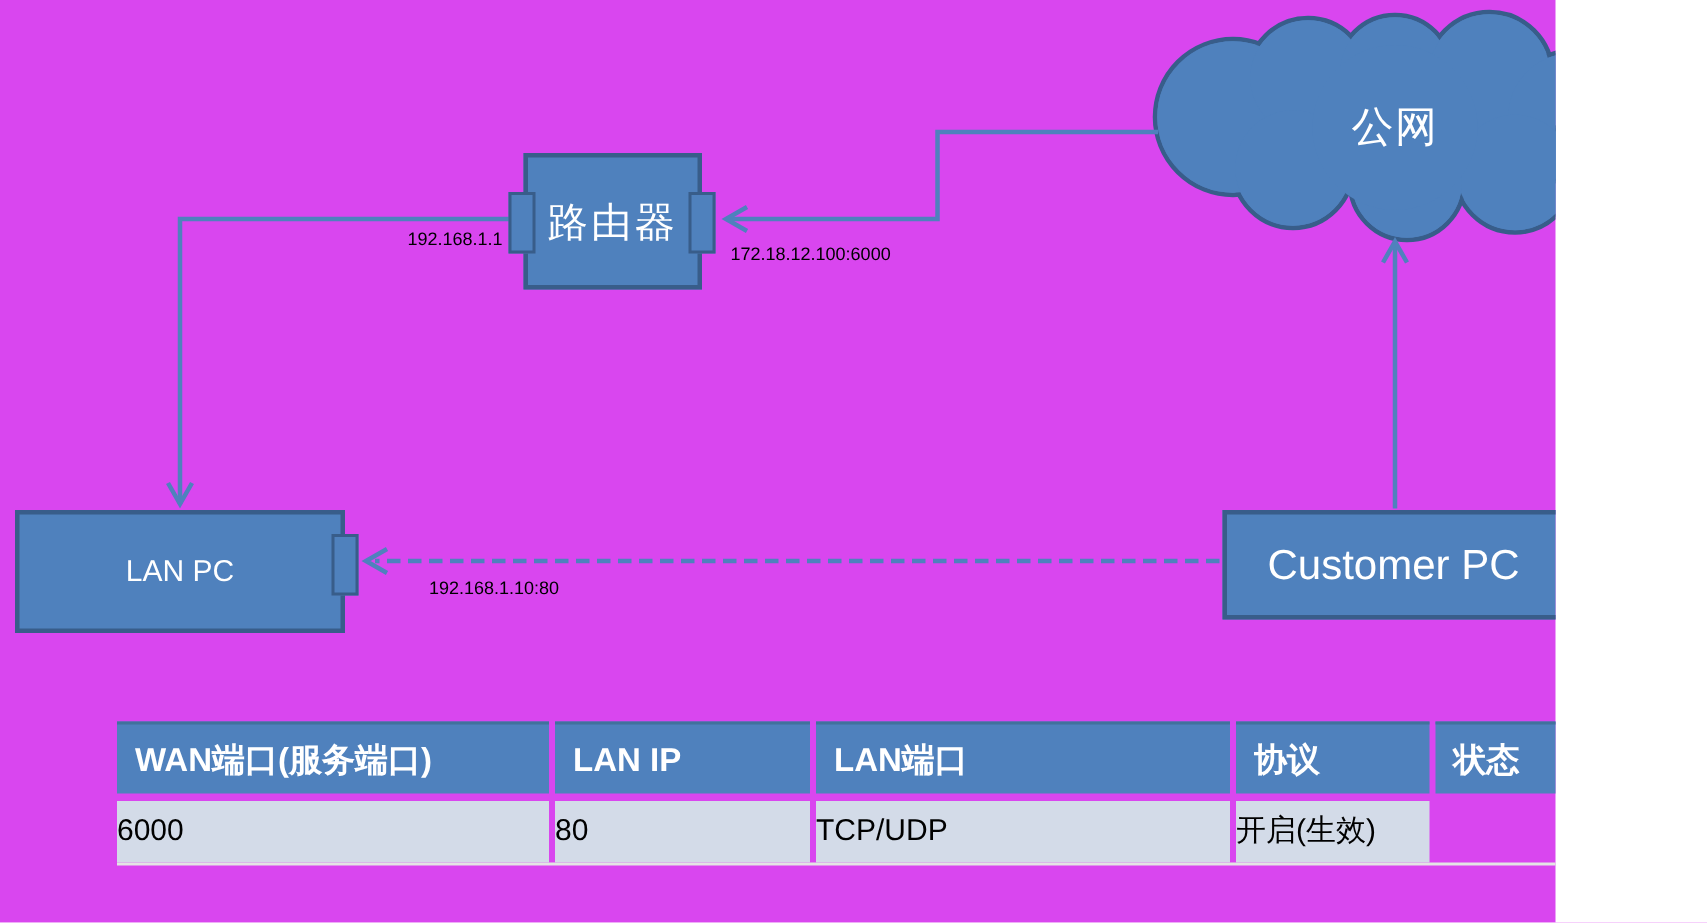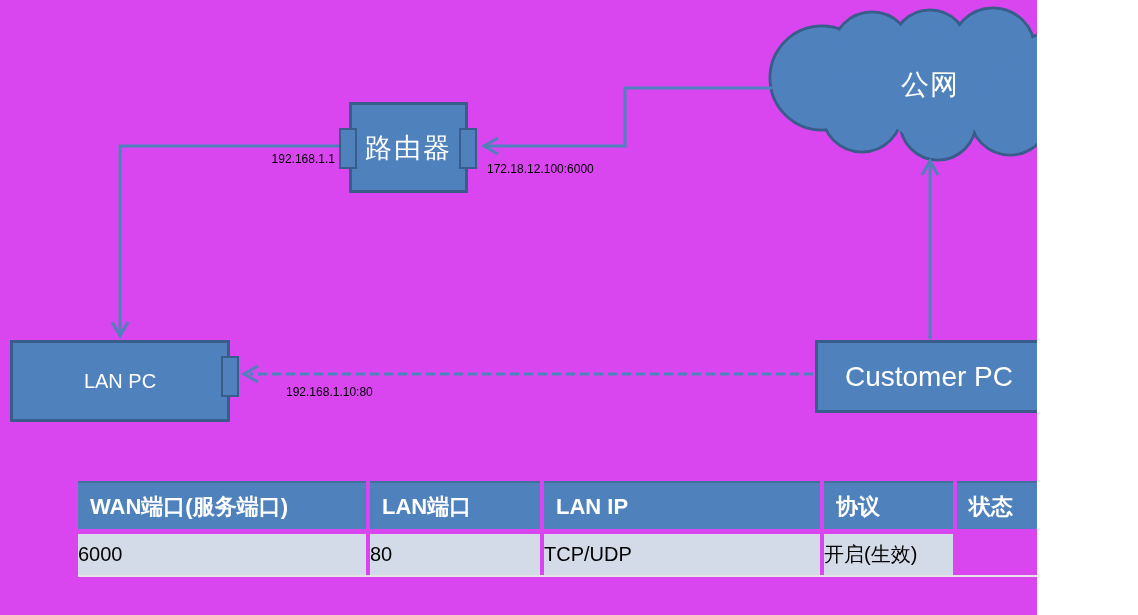--- a/index.html
+++ b/index.html
@@ -126,22 +126,22 @@
   <div class="node" id="customerpc-box">
     <span>Customer PC</span>
   </div>
 
   <div class="iplabel" id="label-router-lan-ip">192.168.1.1</div>
   <div class="iplabel" id="label-wan-endpoint">172.18.12.100:6000</div>
   <div class="iplabel" id="label-lan-endpoint">192.168.1.10:80</div>
 
   <div id="nat-table">
     <div class="th">WAN端口(服务端口)</div>
+    <div class="th">LAN IP</div>
     <div class="th">LAN端口</div>
-    <div class="th">LAN IP</div>
     <div class="th">协议</div>
     <div class="th">状态</div>
 
     <div class="td">6000</div>
     <div class="td">80</div>
     <div class="td">TCP/UDP</div>
     <div class="td">开启(生效)</div>
   </div>
 
 </div>

